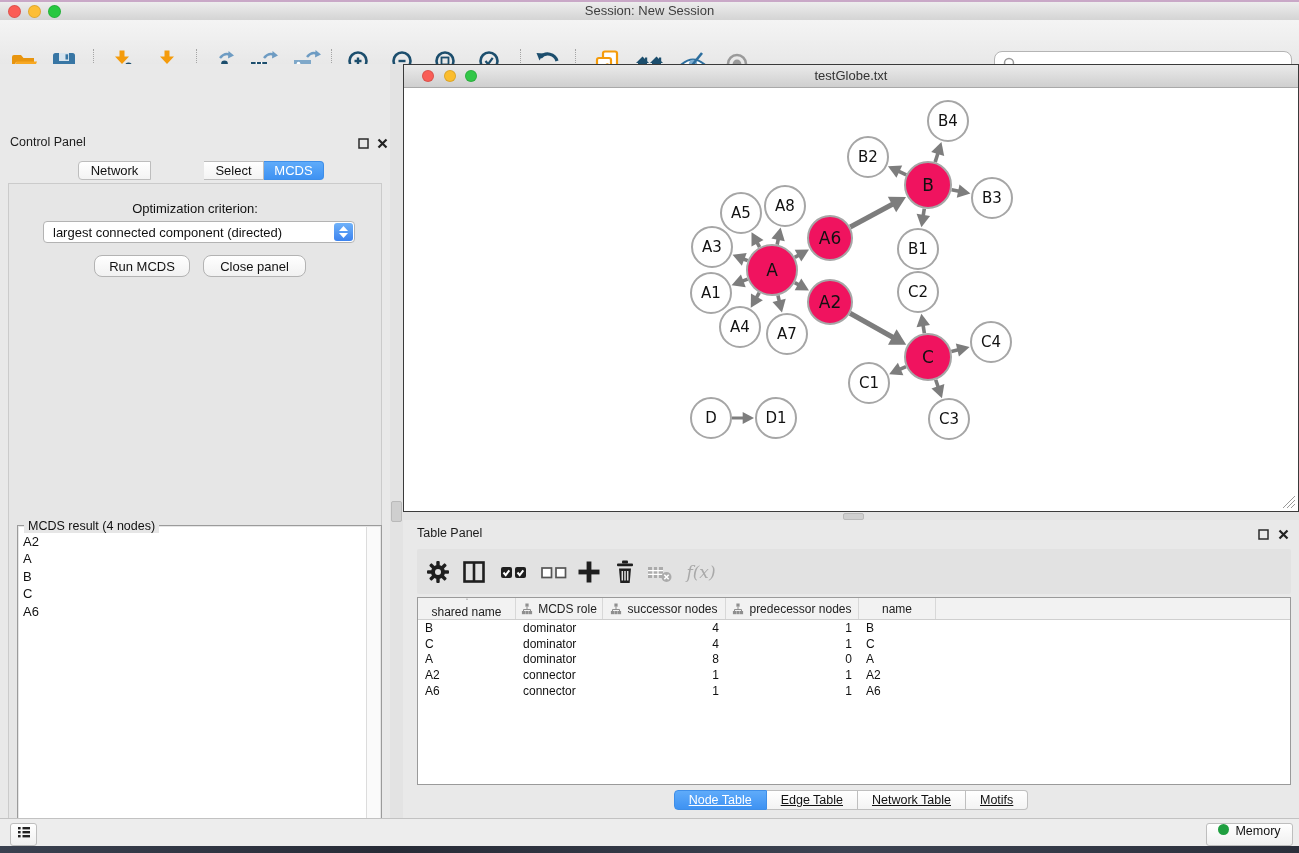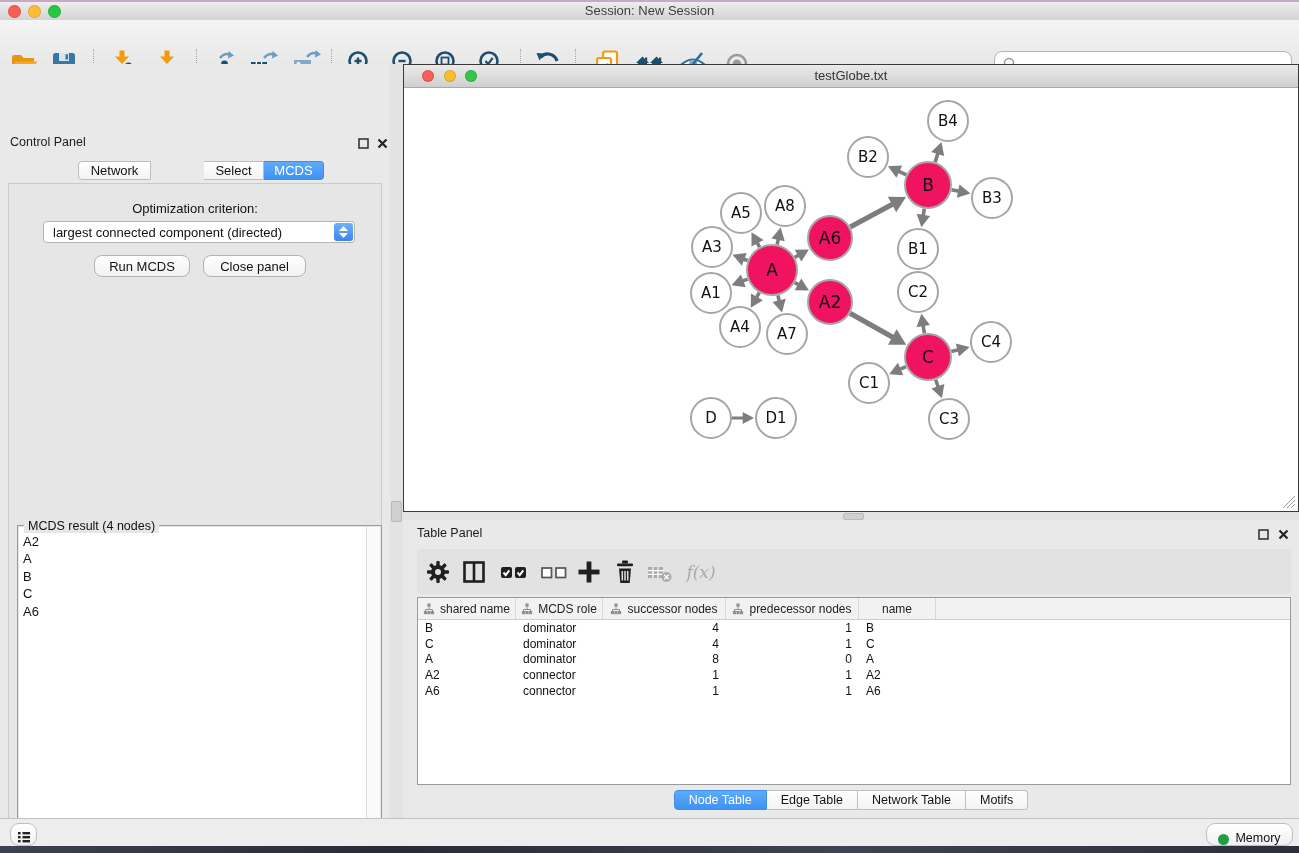--- a/index.html
+++ b/index.html
@@ -61,28 +61,28 @@
   .fx{font-family:"DejaVu Serif",serif;font-style:italic;font-size:17px;color:#A9A9A9;}
   .dtable{position:absolute;left:14px;top:77px;width:874px;height:188px;background:#fff;border:1px solid #9A9A9A;
           box-sizing:border-box;overflow:hidden;}
   .thead{display:flex;height:22px;background:#F2F2F2;border-bottom:1px solid #CFCFCF;box-sizing:border-box;}
   .th{display:flex;align-items:center;justify-content:center;gap:5px;font-size:12px;color:#222;
       border-right:1px solid #D8D8D8;box-sizing:border-box;overflow:hidden;}
   .tr{display:flex;height:15.8px;align-items:center;}
   .td{font-size:12px;color:#111;box-sizing:border-box;padding:0 7px;overflow:hidden;white-space:nowrap;}
   .ttabs{position:absolute;left:0;top:270px;width:896px;display:flex;justify-content:center;}
   .ttab{height:20px;display:flex;align-items:center;justify-content:center;padding:0 14px;font-size:12.5px;color:#111;
-        background:linear-gradient(#FFFFFF,#F3F3F3);border:1px solid #BFBFBF;border-left:none;box-sizing:border-box;}
+        background:linear-gradient(#FFFFFF,#F3F3F3);border:1px solid #BFBFBF;border-left:none;box-sizing:border-box;text-decoration:underline;}
   .ttab:first-child{border-left:1px solid #BFBFBF;border-radius:4px 0 0 4px;}
   .ttab:last-child{border-radius:0 4px 4px 0;}
   .ttab.active{background:linear-gradient(#5FABFA,#3E92F2);border-color:#3E8EE8;color:#fff;}
   
   .statusbar{left:0;top:818px;width:1299px;height:28px;background:#EDEDED;border-top:1px solid #C2C2C2;box-sizing:border-box;}
-  .sbtn{position:absolute;background:linear-gradient(#FFFFFF,#F0F0F0);border:1px solid #BEBEBE;border-radius:9px;
-        display:flex;align-items:flex-end;justify-content:center;box-sizing:border-box;}
+  .sbtn{position:absolute;background:linear-gradient(#FFFFFF,#F0F0F0);border:1px solid #BEBEBE;border-radius:3px;
+        display:flex;align-items:flex-start;justify-content:center;box-sizing:border-box;}
   .bottom-strip{left:0;top:846px;width:1299px;height:7px;
                 background:linear-gradient(90deg,#3A4150,#272B36 30%,#3C4352 65%,#2B2F3B);}
 </style>
 </head>
 <body>
 
 <div class="app">
 
   <div class="abs top-strip"></div>
   <div class="abs titlebar">
@@ -482,21 +482,21 @@
           <circle cx="21.5" cy="19" r="5" fill="#ABABAB"></circle>
           <path d="M19.3 16.8 l4.4 4.4 M23.7 16.8 l-4.4 4.4" stroke="#fff" stroke-width="1.6"></path>
         </svg>
       </div>
       <div class="ttbtn" style="left:264px;width:40px">
         <span class="fx">f(x)</span>
       </div>
     </div>
     <div class="dtable">
       <div class="thead" id="tbl-header">
-          <div class="th" style="width: 98px;">
+          <div class="th" style="width: 98px; flex-direction: column;">
             <svg width="12" height="12" viewBox="0 0 12 12">
               <g fill="none" stroke="#8F8F8F" stroke-width="1">
                 <path d="M6 4v2.5M2.5 8V6.5h7V8"></path>
               </g>
               <g fill="#8F8F8F">
                 <rect x="4.4" y="0.5" width="3.2" height="3.2"></rect>
                 <rect x="0.9" y="8" width="3.2" height="3.2"></rect>
                 <rect x="4.4" y="8" width="3.2" height="3.2"></rect>
                 <rect x="7.9" y="8" width="3.2" height="3.2"></rect>
               </g>

